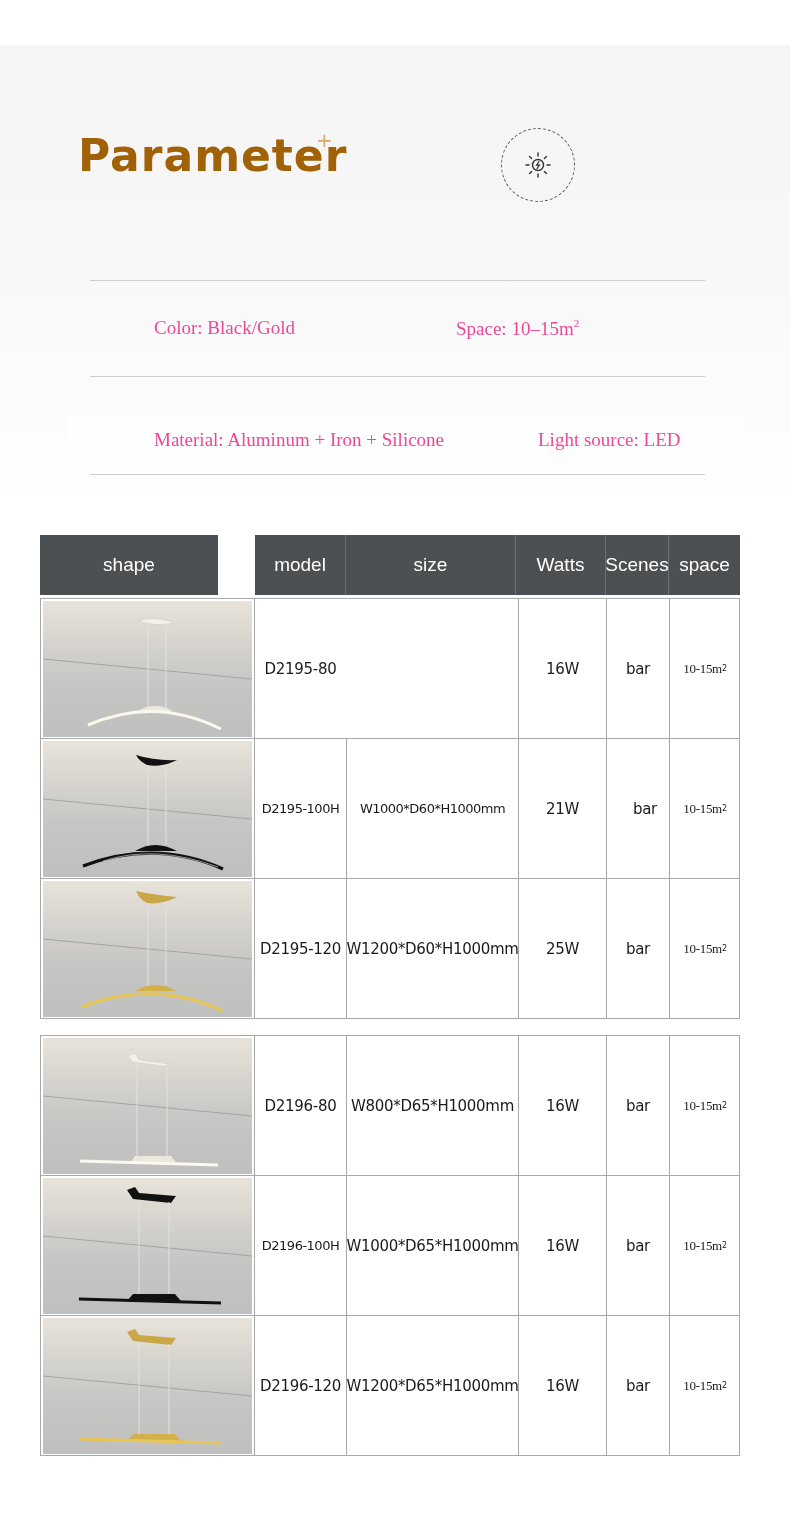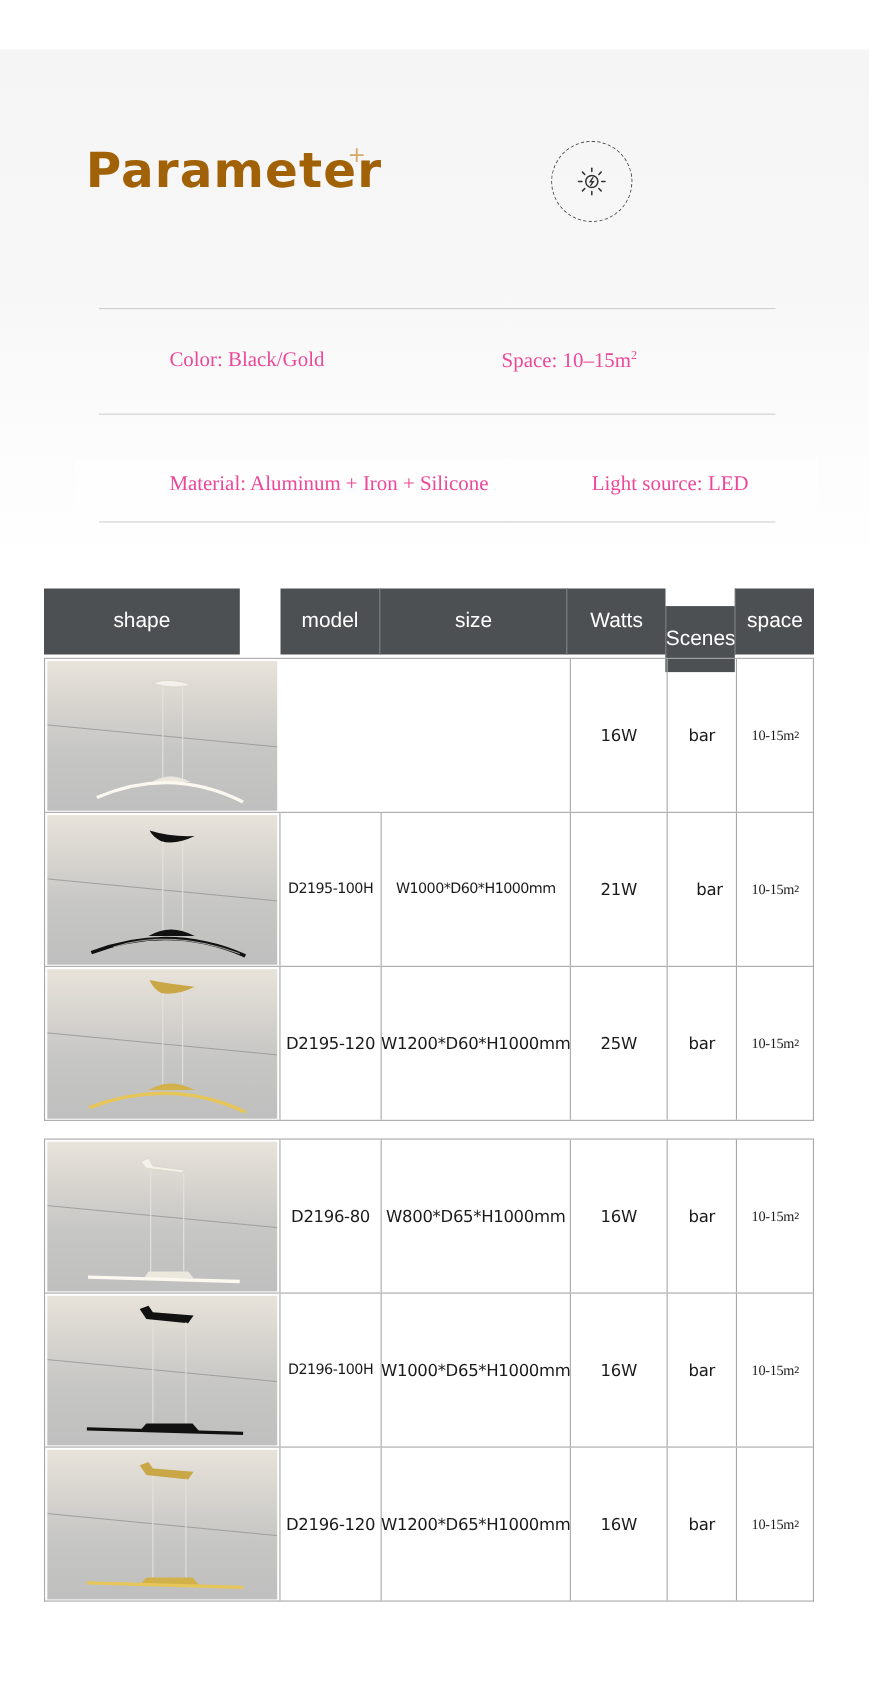--- a/index.html
+++ b/index.html
@@ -99,39 +99,40 @@
 <div class="spec" style="left:110px; top:429px;">Material: Aluminum + Iron + Silicone</div>
 <div class="spec" style="left:494px; top:429px;">Light source: LED</div>
 
 <div class="rule" style="top:474px;"></div>
 
 <div>
   <div class="thead" style="left:40px; width:178px;">shape</div>
   <div class="thead" style="left:255px; width:90px;">model</div>
   <div class="thead sep" style="left:345px; width:170px;">size</div>
   <div class="thead sep" style="left:515px; width:90px;">Watts</div>
-  <div class="thead sep" style="left:605px; width:63px;margin-top:16px;">Scenes</div>
+  <div class="thead sep" style="left:605px; width:63px;">Scenes</div>
   <div class="thead sep" style="left:668px; width:72px;">space</div>
 </div>
 
 <div class="tbl" style="top:598px;">
 
   <div class="row">
     <div class="cell first" style="left:0; width:213px;">
       <div class="photo">
         <svg width="209" height="136" viewBox="0 0 209 136">
           <line x1="0" y1="58" x2="209" y2="78" stroke="#999" stroke-width="0.8"></line>
           <path d="M95 20 Q112 14 132 22 Q112 26 95 20Z" fill="#f4f1ea" stroke="#d8d2c5" stroke-width="0.8"></path>
           <line x1="105" y1="22" x2="105" y2="107" stroke="#e4e2de" stroke-width="1"></line>
           <line x1="123" y1="22" x2="123" y2="107" stroke="#e4e2de" stroke-width="1"></line>
           <path d="M95 110 Q112 100 130 110" fill="#ece8de" stroke="#ddd" stroke-width="0.5"></path>
           <path d="M45 124 Q112 95 178 128" fill="none" stroke="#fbf8f0" stroke-width="3"></path>
         </svg>
       </div>
     </div>
+    <div class="cell" style="left:213px; width:92px;">D2195-80</div>
     <div class="cell" style="left:477px; width:88px;">16W</div>
     <div class="cell" style="left:565px; width:63px;">bar</div>
     <div class="cell" style="left:628px; width:71px;">
         <span class="space-txt">10-15m</span>
         <sup>2</sup>
       </div>
   </div>
 
   <div class="row">
     <div class="cell first" style="left:0; width:213px;">

